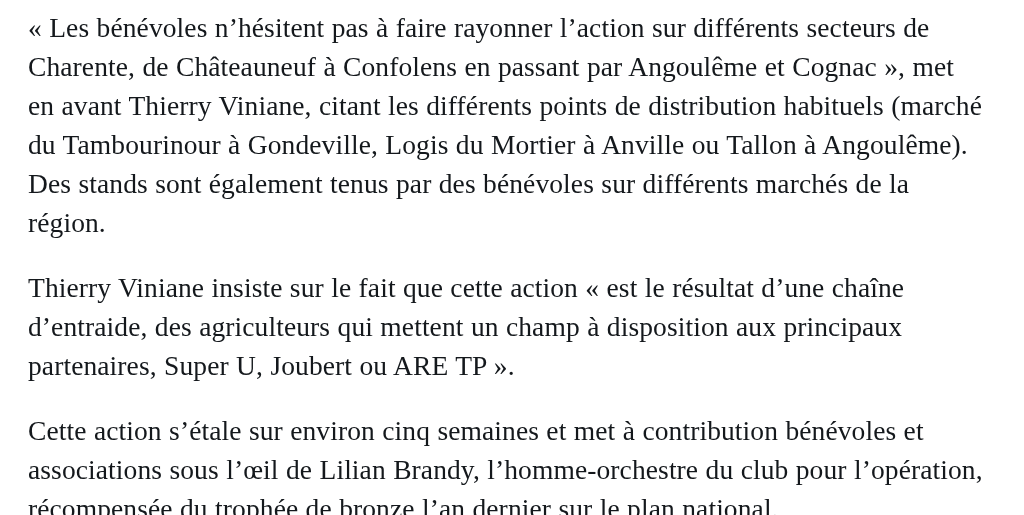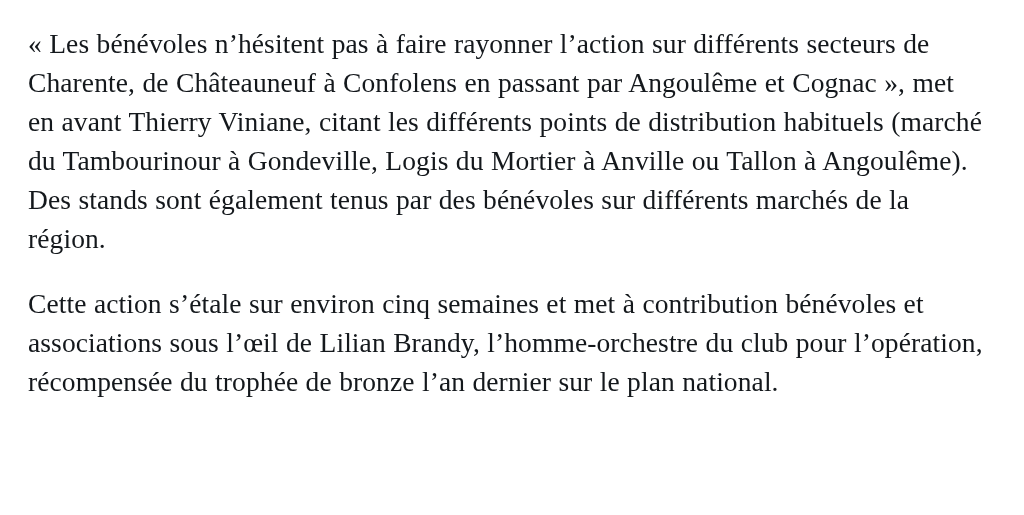--- a/index.html
+++ b/index.html
@@ -15,29 +15,30 @@
     color: #1a1a1a;
   }
   #article {
     box-sizing: border-box;
     width: 1024px;
     padding: 8px 40px 0 28px;
   }
   .para {
     font-size: 27.5px;
     line-height: 39px;
-    margin: 16px 0 26px 0;
+    margin: 0 0 26px 0;
     text-align: left;
     color: #14181c;
     letter-spacing: 0.1px;
     word-spacing: 0.4px;
   }
   .para:last-child {
     margin-bottom: 0;
   }
 </style>
 </head>
 <body>
 
 <main id="article">
   <p class="para">« Les bénévoles n’hésitent pas à faire rayonner l’action sur différents secteurs de Charente, de Châteauneuf à Confolens en passant par Angoulême et Cognac », met en avant Thierry Viniane, citant les différents points de distribution habituels (marché du Tambourinour à Gondeville, Logis du Mortier à Anville ou Tallon à Angoulême). Des stands sont également tenus par des bénévoles sur différents marchés de la région.</p>
+  <p class="para">Thierry Viniane insiste sur le fait que cette action « est le résultat d’une chaîne d’entraide, des agriculteurs qui mettent un champ à disposition aux principaux partenaires, Super U, Joubert ou ARE TP ».</p>
   <p class="para">Cette action s’étale sur environ cinq semaines et met à contribution bénévoles et associations sous l’œil de Lilian Brandy, l’homme-orchestre du club pour l’opération, récompensée du trophée de bronze l’an dernier sur le plan national.</p>
 </main>
 
 </body></html>

